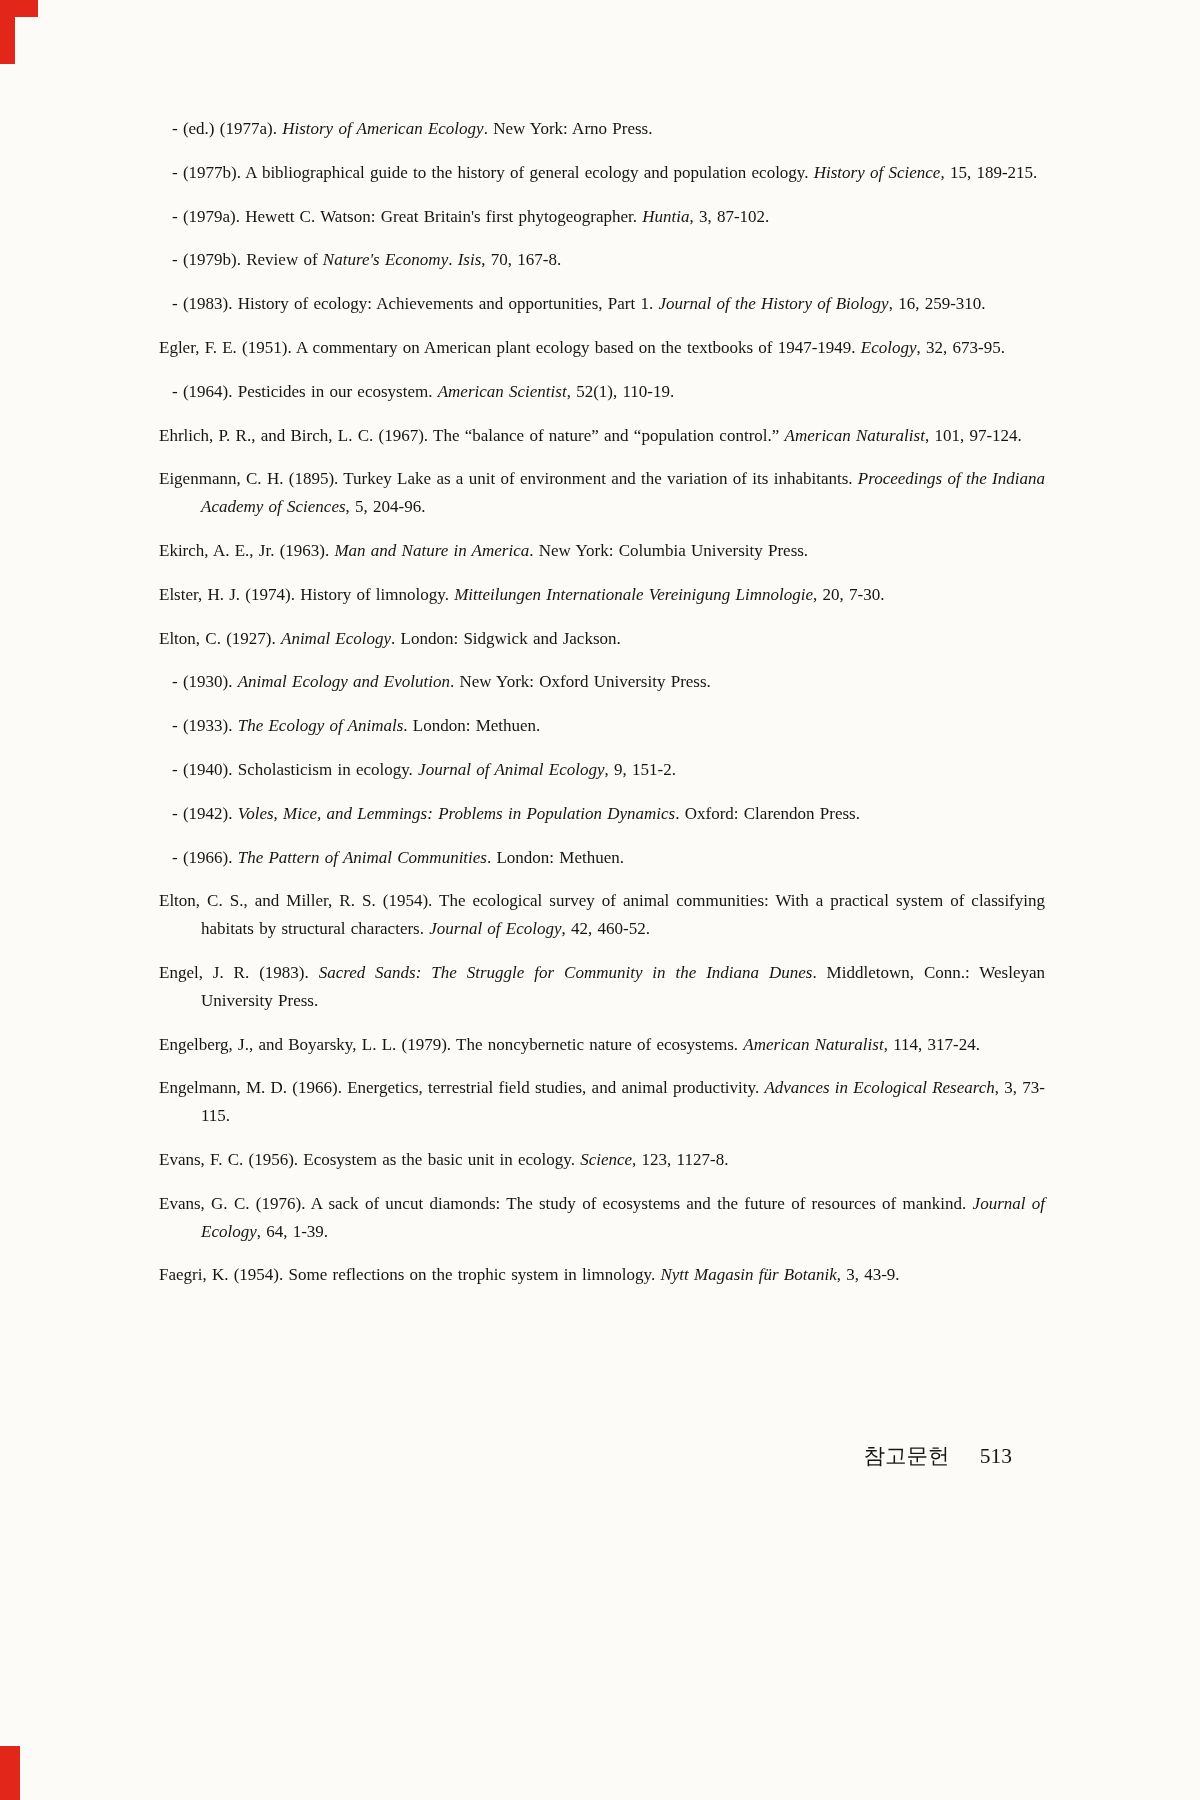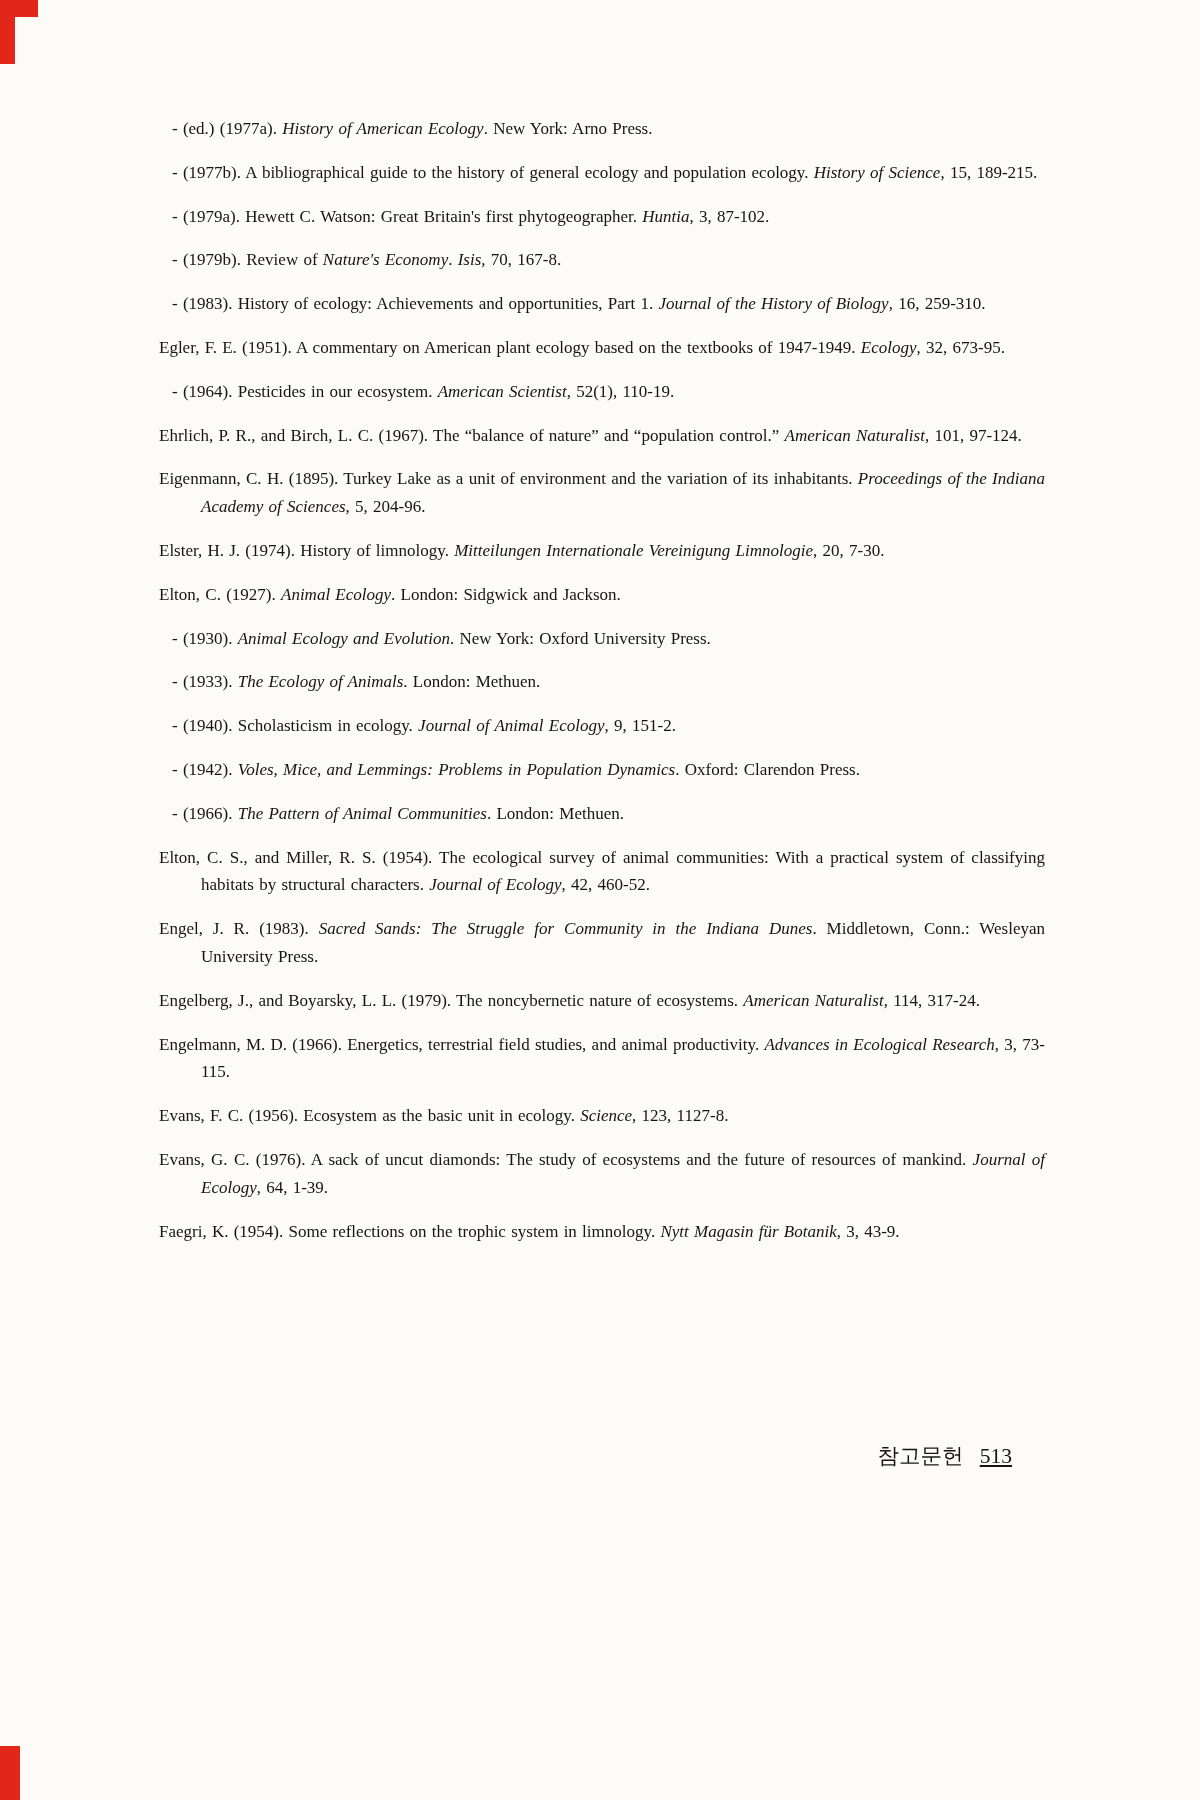--- a/index.html
+++ b/index.html
@@ -51,22 +51,21 @@
   }
   .footer {
     position: absolute;
     top: 1442px;
     right: 188px;
     font-size: 21.5px;
     line-height: 28px;
     white-space: nowrap;
   }
   .footer .page-num {
-    margin-left: 11px;
-    text-decoration: underline;
+    margin-left: 25px;
   }
 </style>
 </head>
 <body>
 
 <div class="page">
 
   <div class="artifact top-h"></div>
   <div class="artifact top-v"></div>
   <div class="artifact bottom-v"></div>
@@ -74,20 +73,21 @@
   <div class="content">
       <p class="entry dash"><span>- (ed.) (1977a). </span><span class="italic">History of American Ecology</span><span>. New York: Arno Press.</span></p>
       <p class="entry dash"><span>- (1977b). A bibliographical guide to the history of general ecology and population ecology. </span><span class="italic">History of Science</span><span>, 15, 189-215.</span></p>
       <p class="entry dash"><span>- (1979a). Hewett C. Watson: Great Britain's first phytogeographer. </span><span class="italic">Huntia</span><span>, 3, 87-102.</span></p>
       <p class="entry dash"><span>- (1979b). Review of </span><span class="italic">Nature's Economy</span><span>. </span><span class="italic">Isis</span><span>, 70, 167-8.</span></p>
       <p class="entry dash"><span>- (1983). History of ecology: Achievements and opportunities, Part 1. </span><span class="italic">Journal of the History of Biology</span><span>, 16, 259-310.</span></p>
       <p class="entry"><span>Egler, F. E. (1951). A commentary on American plant ecology based on the textbooks of 1947-1949. </span><span class="italic">Ecology</span><span>, 32, 673-95.</span></p>
       <p class="entry dash"><span>- (1964). Pesticides in our ecosystem. </span><span class="italic">American Scientist</span><span>, 52(1), 110-19.</span></p>
       <p class="entry"><span>Ehrlich, P. R., and Birch, L. C. (1967). The “balance of nature” and “population control.” </span><span class="italic">American Naturalist</span><span>, 101, 97-124.</span></p>
       <p class="entry"><span>Eigenmann, C. H. (1895). Turkey Lake as a unit of environment and the variation of its inhabitants. </span><span class="italic">Proceedings of the Indiana Academy of Sciences</span><span>, 5, 204-96.</span></p>
+      <p class="entry"><span>Ekirch, A. E., Jr. (1963). </span><span class="italic">Man and Nature in America</span><span>. New York: Columbia University Press.</span></p>
       <p class="entry"><span>Elster, H. J. (1974). History of limnology. </span><span class="italic">Mitteilungen Internationale Vereinigung Limnologie</span><span>, 20, 7-30.</span></p>
       <p class="entry"><span>Elton, C. (1927). </span><span class="italic">Animal Ecology</span><span>. London: Sidgwick and Jackson.</span></p>
       <p class="entry dash"><span>- (1930). </span><span class="italic">Animal Ecology and Evolution</span><span>. New York: Oxford University Press.</span></p>
       <p class="entry dash"><span>- (1933). </span><span class="italic">The Ecology of Animals</span><span>. London: Methuen.</span></p>
       <p class="entry dash"><span>- (1940). Scholasticism in ecology. </span><span class="italic">Journal of Animal Ecology</span><span>, 9, 151-2.</span></p>
       <p class="entry dash"><span>- (1942). </span><span class="italic">Voles, Mice, and Lemmings: Problems in Population Dynamics</span><span>. Oxford: Clarendon Press.</span></p>
       <p class="entry dash"><span>- (1966). </span><span class="italic">The Pattern of Animal Communities</span><span>. London: Methuen.</span></p>
       <p class="entry"><span>Elton, C. S., and Miller, R. S. (1954). The ecological survey of animal communities: With a practical system of classifying habitats by structural characters. </span><span class="italic">Journal of Ecology</span><span>, 42, 460-52.</span></p>
       <p class="entry"><span>Engel, J. R. (1983). </span><span class="italic">Sacred Sands: The Struggle for Community in the Indiana Dunes</span><span>. Middletown, Conn.: Wesleyan University Press.</span></p>
       <p class="entry"><span>Engelberg, J., and Boyarsky, L. L. (1979). The noncybernetic nature of ecosystems. </span><span class="italic">American Naturalist</span><span>, 114, 317-24.</span></p>

